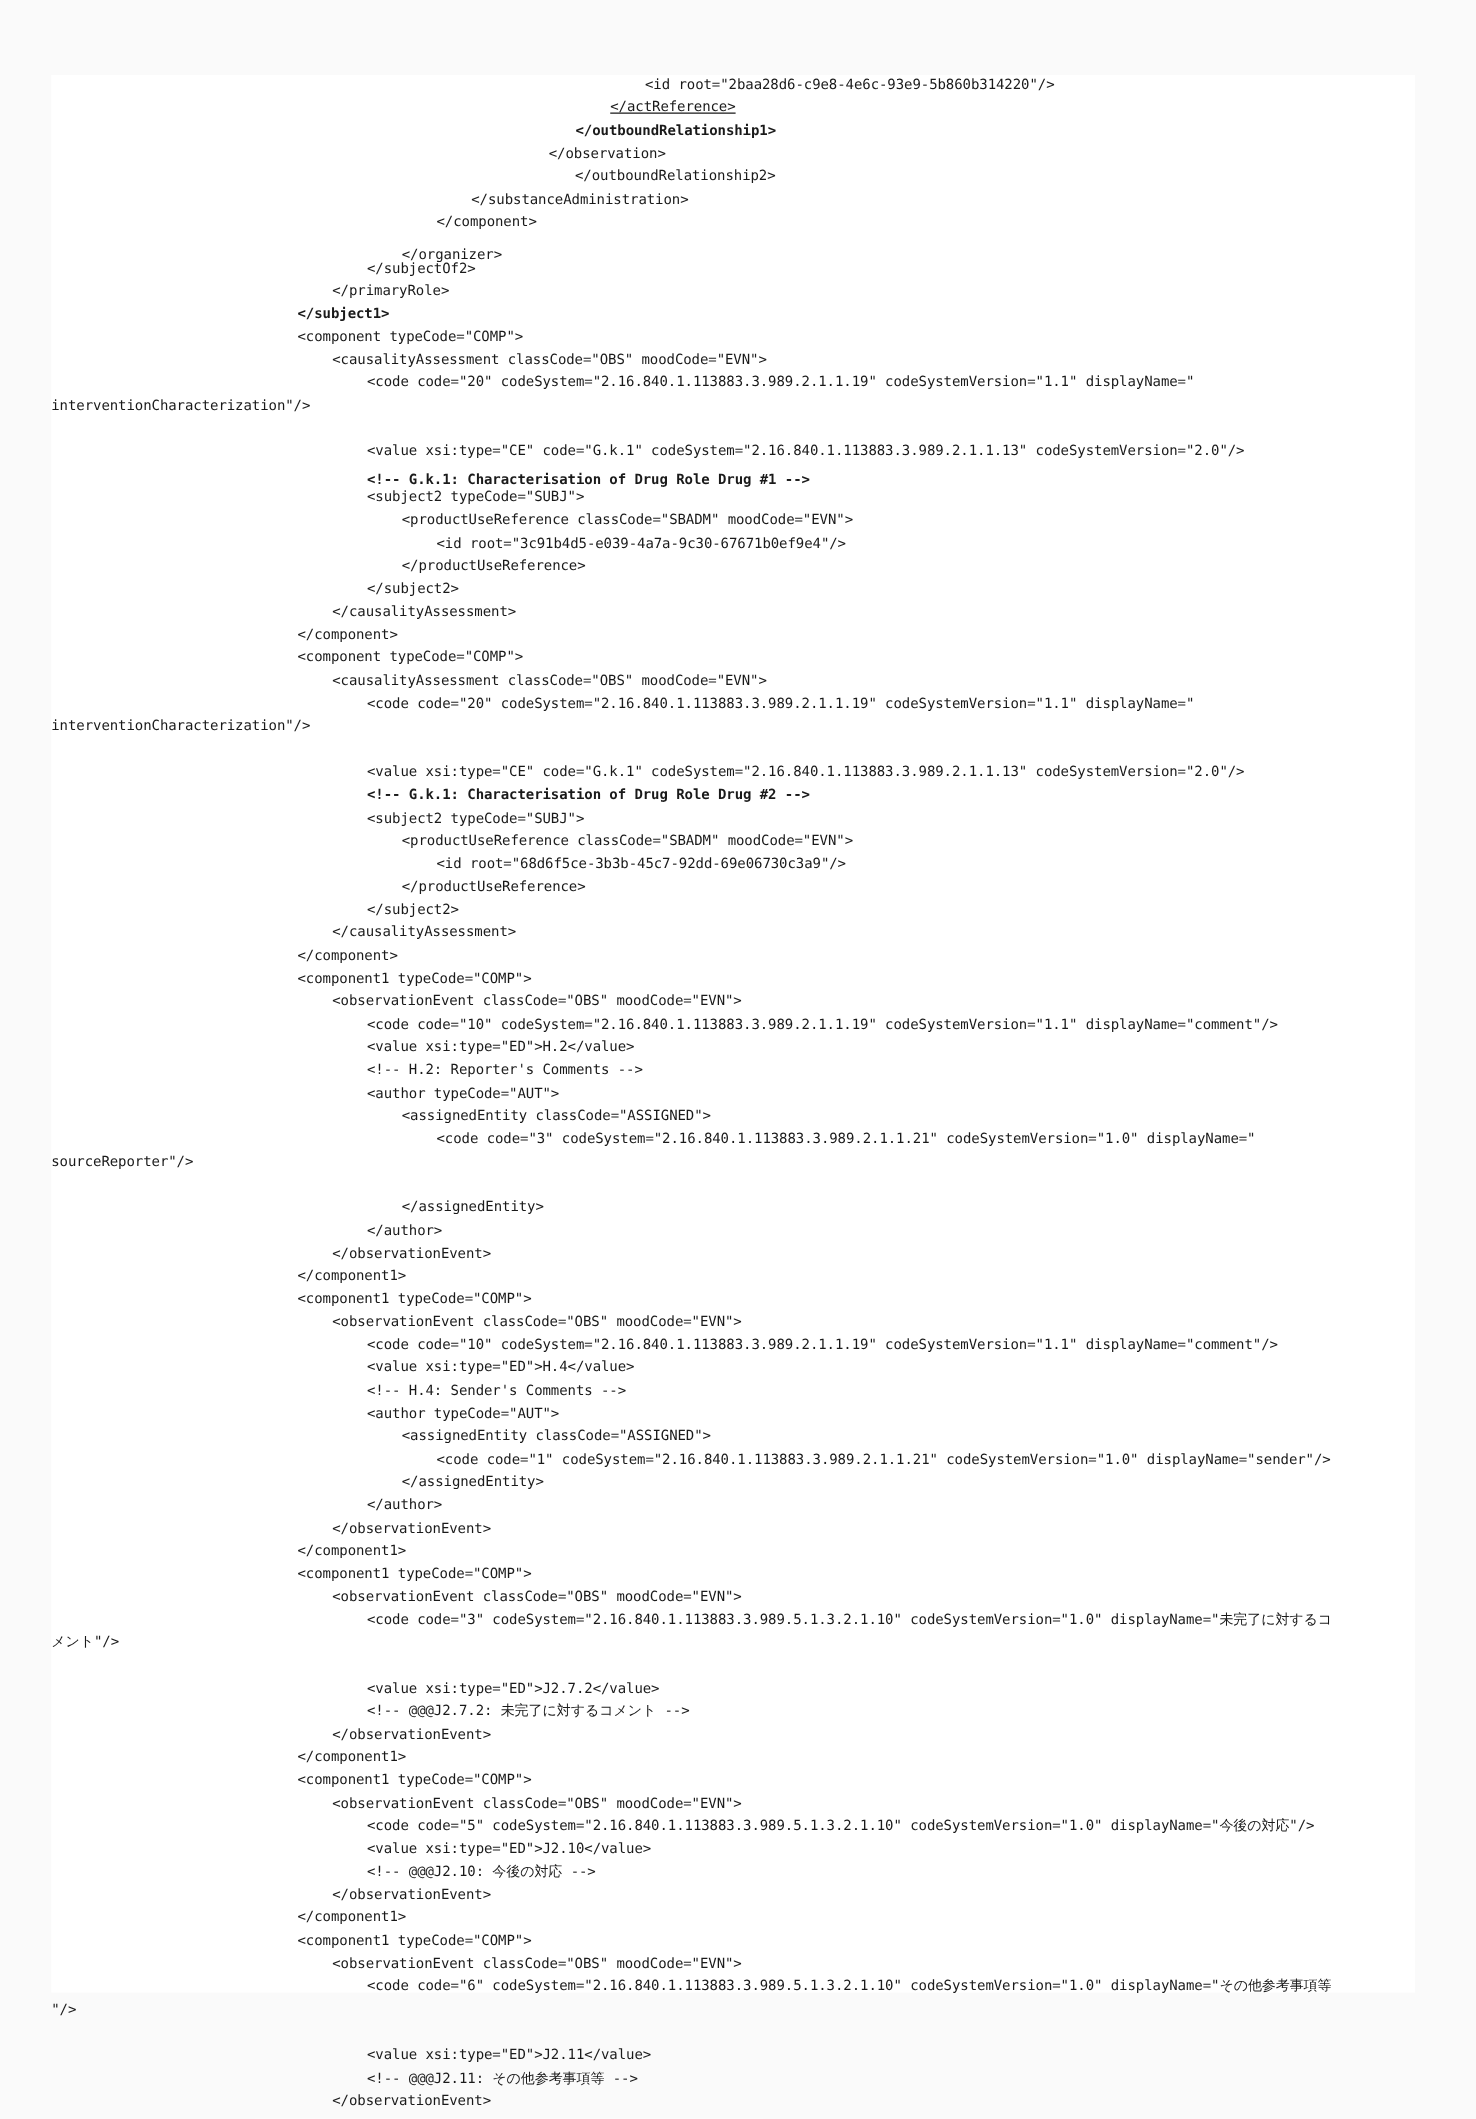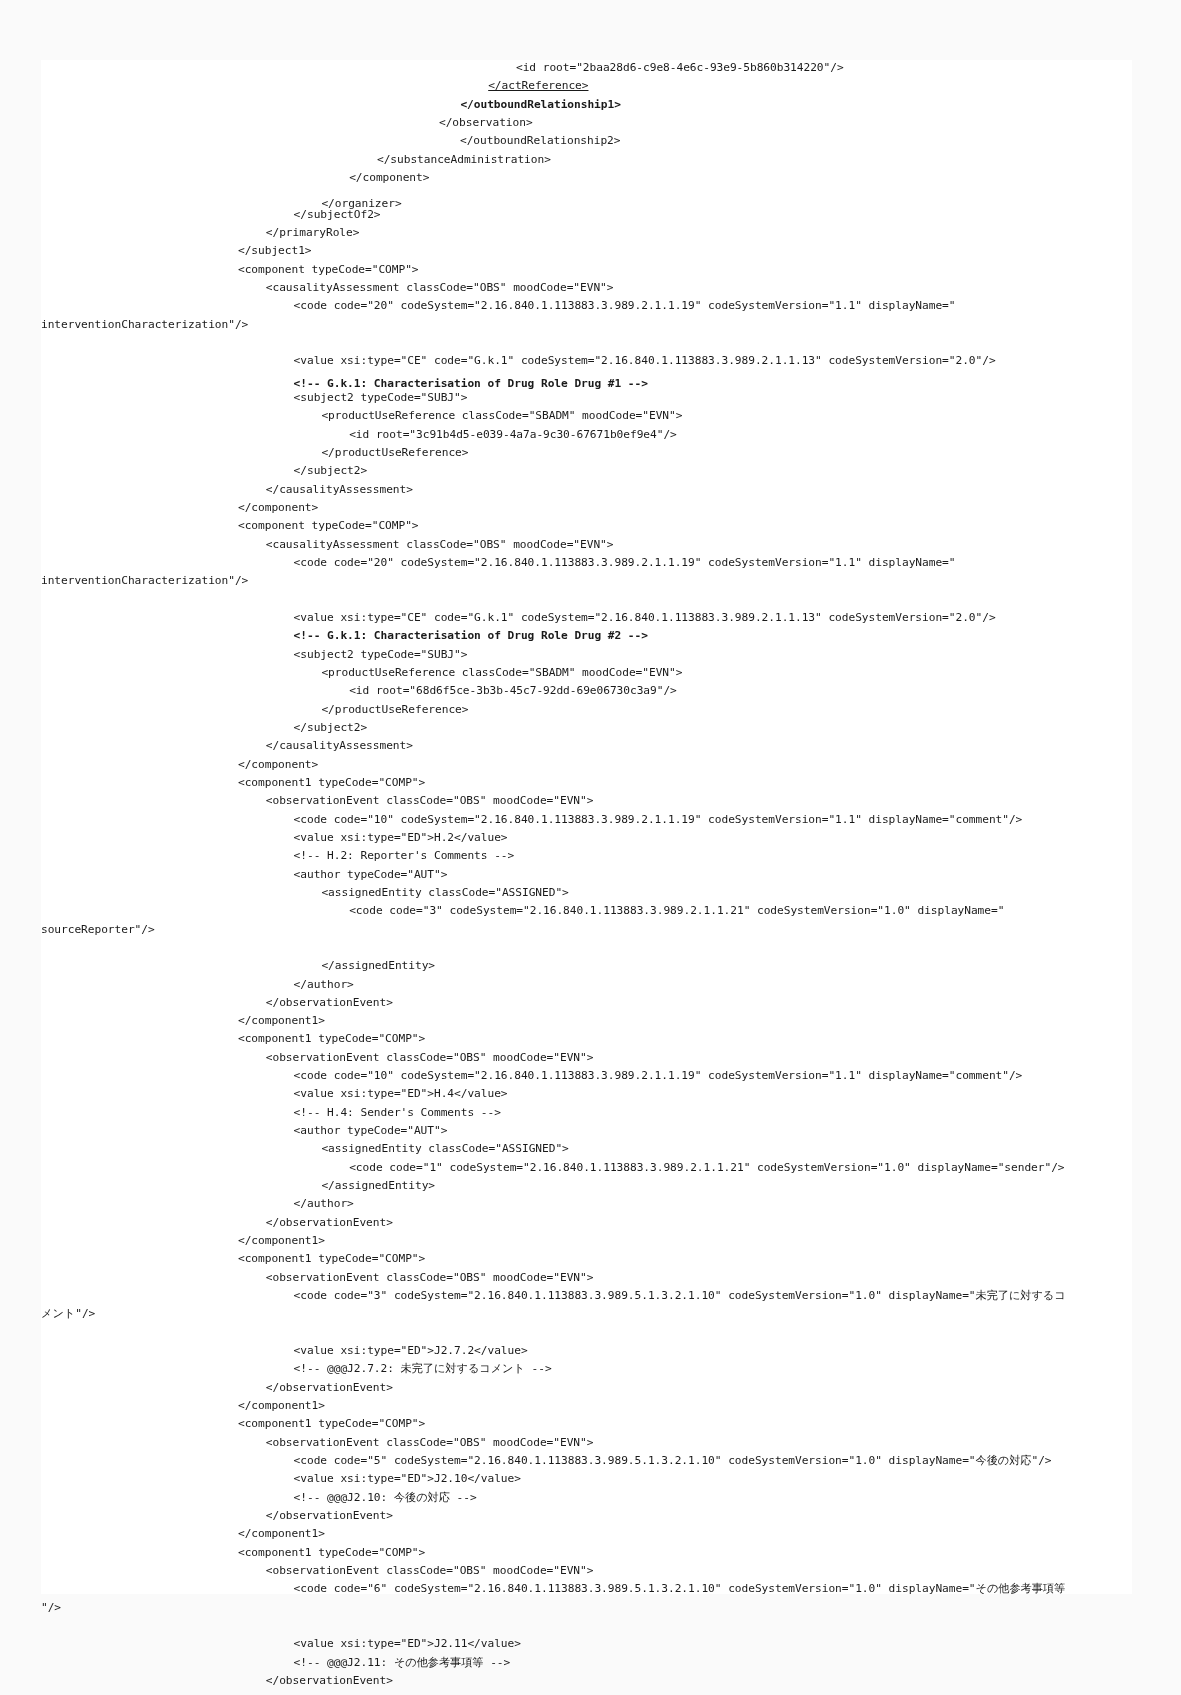--- a/index.html
+++ b/index.html
@@ -40,21 +40,21 @@
       <div class="line" style="left: 475px; top: -1px;">&lt;id root="2baa28d6-c9e8-4e6c-93e9-5b860b314220"/&gt;</div>
       <div class="line" style="left: 447.2px; top: 17.33px; text-decoration: underline;">&lt;/actReference&gt;</div>
       <div class="line" style="left: 419.4px; top: 35.66px; font-weight: bold;">&lt;/outboundRelationship1&gt;</div>
       <div class="line" style="left: 398px; top: 53.99px;">&lt;/observation&gt;</div>
       <div class="line" style="left: 377px; top: 72.32px; margin-left: 42px;">&lt;/outboundRelationship2&gt;</div>
       <div class="line" style="left: 336px; top: 90.65px;">&lt;/substanceAdministration&gt;</div>
       <div class="line" style="left: 308.2px; top: 108.98px;">&lt;/component&gt;</div>
       <div class="line" style="left: 280.4px; top: 135px;">&lt;/organizer&gt;</div>
       <div class="line" style="left: 252.6px; top: 145.64px;">&lt;/subjectOf2&gt;</div>
       <div class="line" style="left: 224.8px; top: 163.97px;">&lt;/primaryRole&gt;</div>
-      <div class="line" style="left: 197px; top: 182.3px;">&lt;/subject1&gt;</div>
+      <div class="line" style="left: 197px; top: 182.3px; font-weight: bold;">&lt;/subject1&gt;</div>
       <div class="line" style="left: 197px; top: 200.63px;">&lt;component typeCode="COMP"&gt;</div>
       <div class="line" style="left: 224.8px; top: 218.96px;">&lt;causalityAssessment classCode="OBS" moodCode="EVN"&gt;</div>
       <div class="line" style="left: 252.6px; top: 237.29px;">&lt;code code="20" codeSystem="2.16.840.1.113883.3.989.2.1.1.19" codeSystemVersion="1.1" displayName="</div>
       <div class="line" style="left: 0px; top: 255.62px;">interventionCharacterization"/&gt;</div>
       <div class="line" style="left: 252.6px; top: 292.28px;">&lt;value xsi:type="CE" code="G.k.1" codeSystem="2.16.840.1.113883.3.989.2.1.1.13" codeSystemVersion="2.0"/&gt;</div>
       <div class="line" style="left: 252.6px; top: 315px; font-weight: bold;">&lt;!-- G.k.1: Characterisation of Drug Role Drug #1 --&gt;</div>
       <div class="line" style="left: 252.6px; top: 328.94px;">&lt;subject2 typeCode="SUBJ"&gt;</div>
       <div class="line" style="left: 280.4px; top: 347.27px;">&lt;productUseReference classCode="SBADM" moodCode="EVN"&gt;</div>
       <div class="line" style="left: 308.2px; top: 365.6px;">&lt;id root="3c91b4d5-e039-4a7a-9c30-67671b0ef9e4"/&gt;</div>
       <div class="line" style="left: 280.4px; top: 383.93px;">&lt;/productUseReference&gt;</div>

